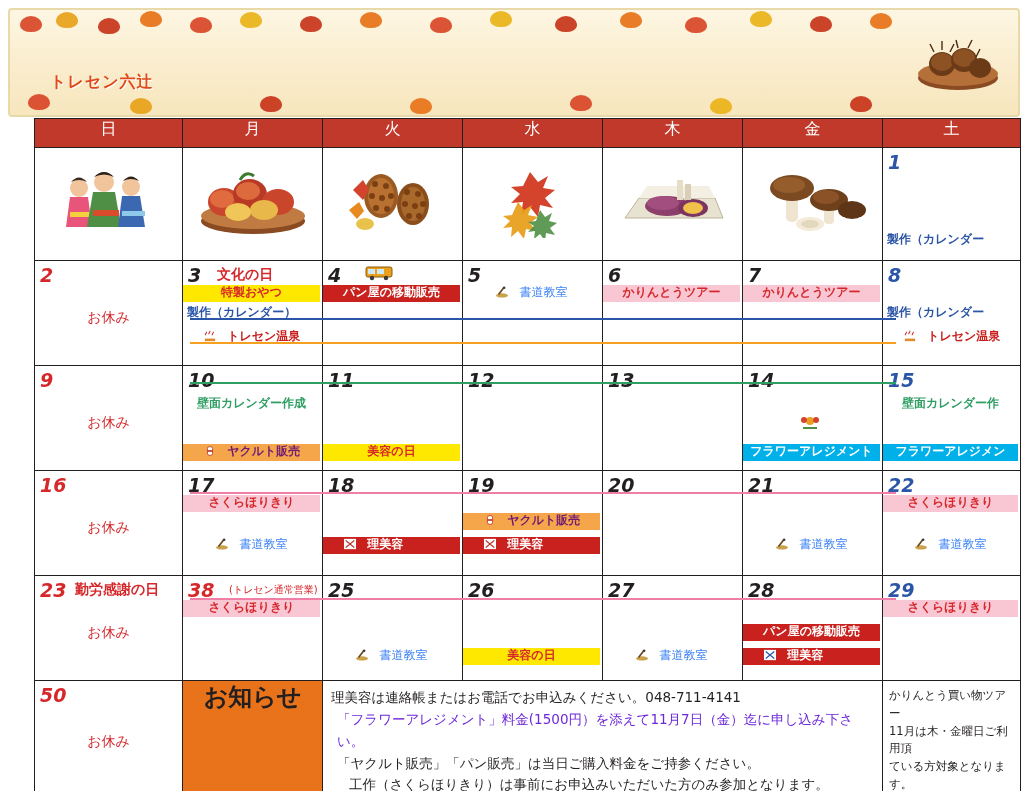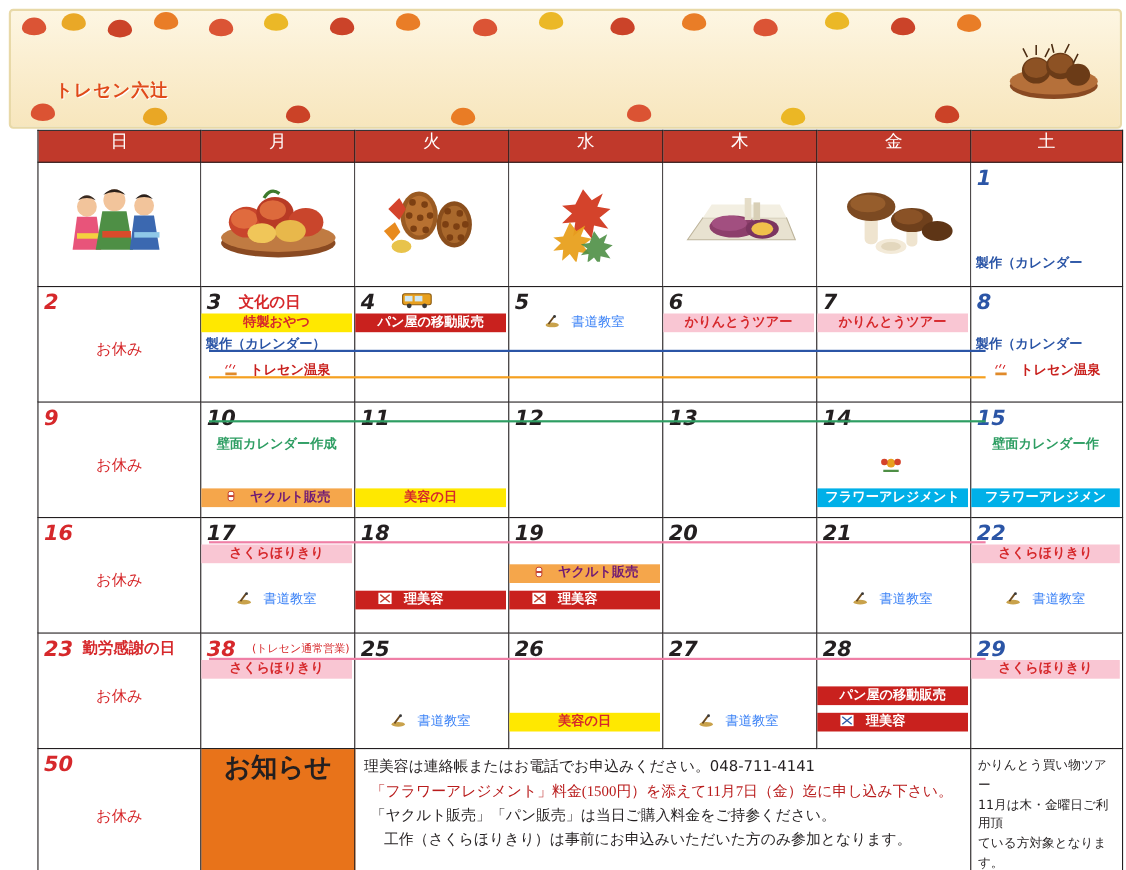--- a/index.html
+++ b/index.html
@@ -127,21 +127,21 @@
   }
   .notice-body{
     padding:6px 8px 2px 8px;
     font-size:13.5px;
     line-height:1.62;
     color:#231f20;
     font-family:"DejaVu Sans", sans-serif;
   }
   .notice-body .ind1{padding-left:6px;}
   .notice-body .ind2{padding-left:18px;}
-  .hl-blue{color:#b91c1c;font-family:Liberation Serif, serif;}
+  .hl-blue{color:#6d28d9;}
   .sidebox{
     padding:6px 6px;
     font-size:11.5px;
     line-height:1.55;
     color:#231f20;
     font-family:"DejaVu Sans", sans-serif;
   }
   
   .ill{position:absolute;}
   .famblock{left:50%;transform:translateX(-50%);top:18px;}

